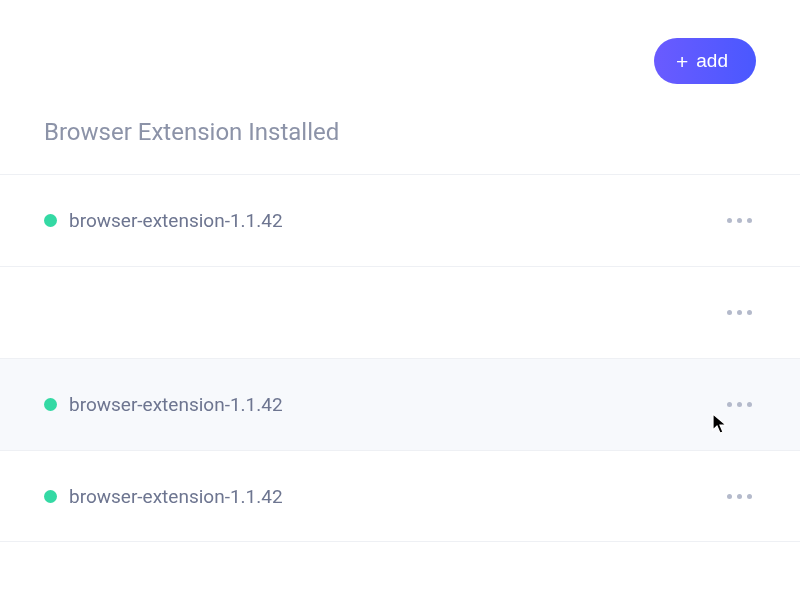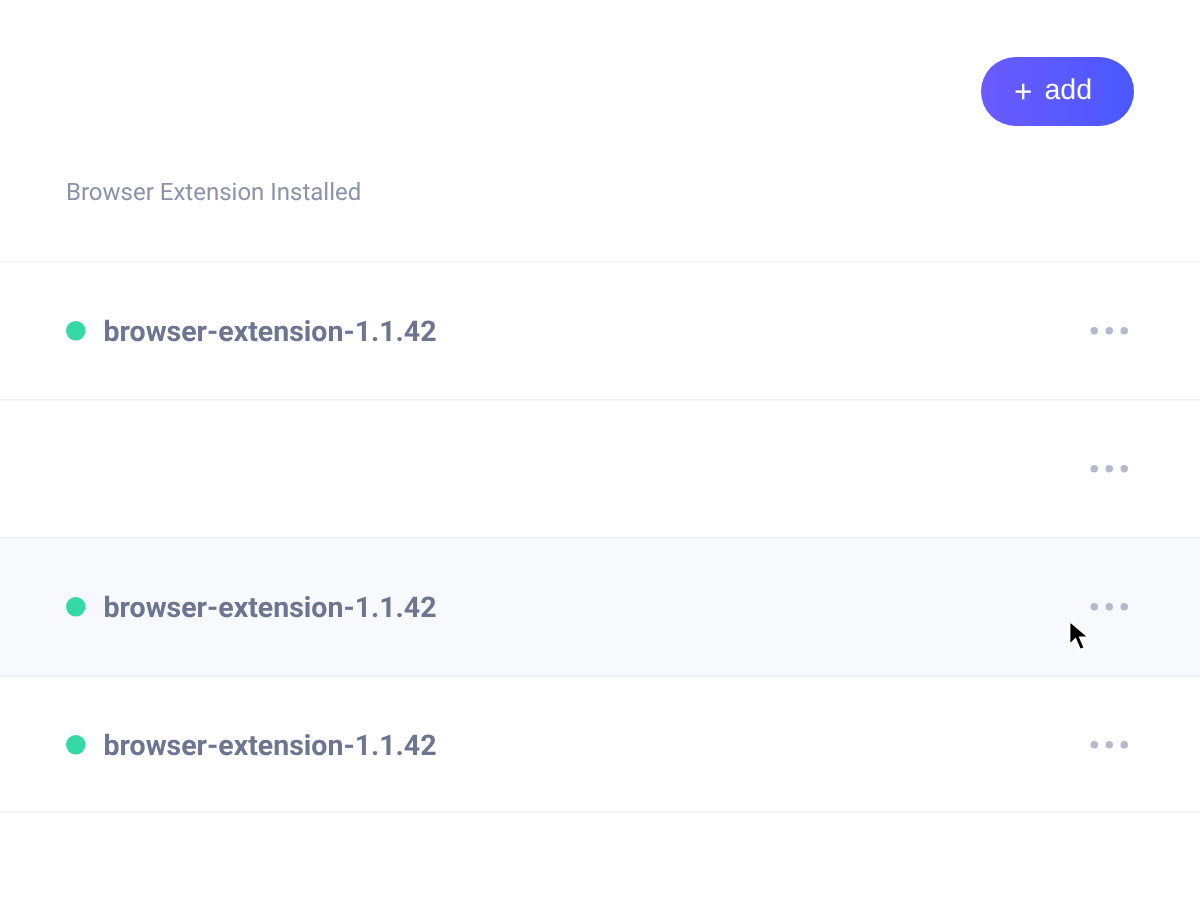--- a/index.html
+++ b/index.html
@@ -35,21 +35,21 @@
   }
   .add-btn .plus {
     font-size: 21px;
     line-height: 1;
     font-weight: 300;
   }
   .section-title {
     position: absolute;
     left: 44px;
     top: 118px;
-    font-size: 16px;
+    font-size: 24px;
     color: #8c93a8;
     font-weight: 400;
   }
   .list {
     position: absolute;
     top: 174px;
     left: 0;
     right: 0;
   }
   .row {
@@ -71,21 +71,21 @@
     width: 13px;
     height: 13px;
     border-radius: 50%;
     flex: 0 0 auto;
     margin-right: 12px;
   }
   .dot.green { background: #34d9a4; }
   .row-label {
     font-size: 19px;
     color: #6d7590;
-    font-weight: 700;
+    font-weight: 400;
   }
   .more {
     margin-left: auto;
     display: flex;
     gap: 5px;
     align-items: center;
     cursor: pointer;
     padding: 10px 0;
   }
   .more span {

